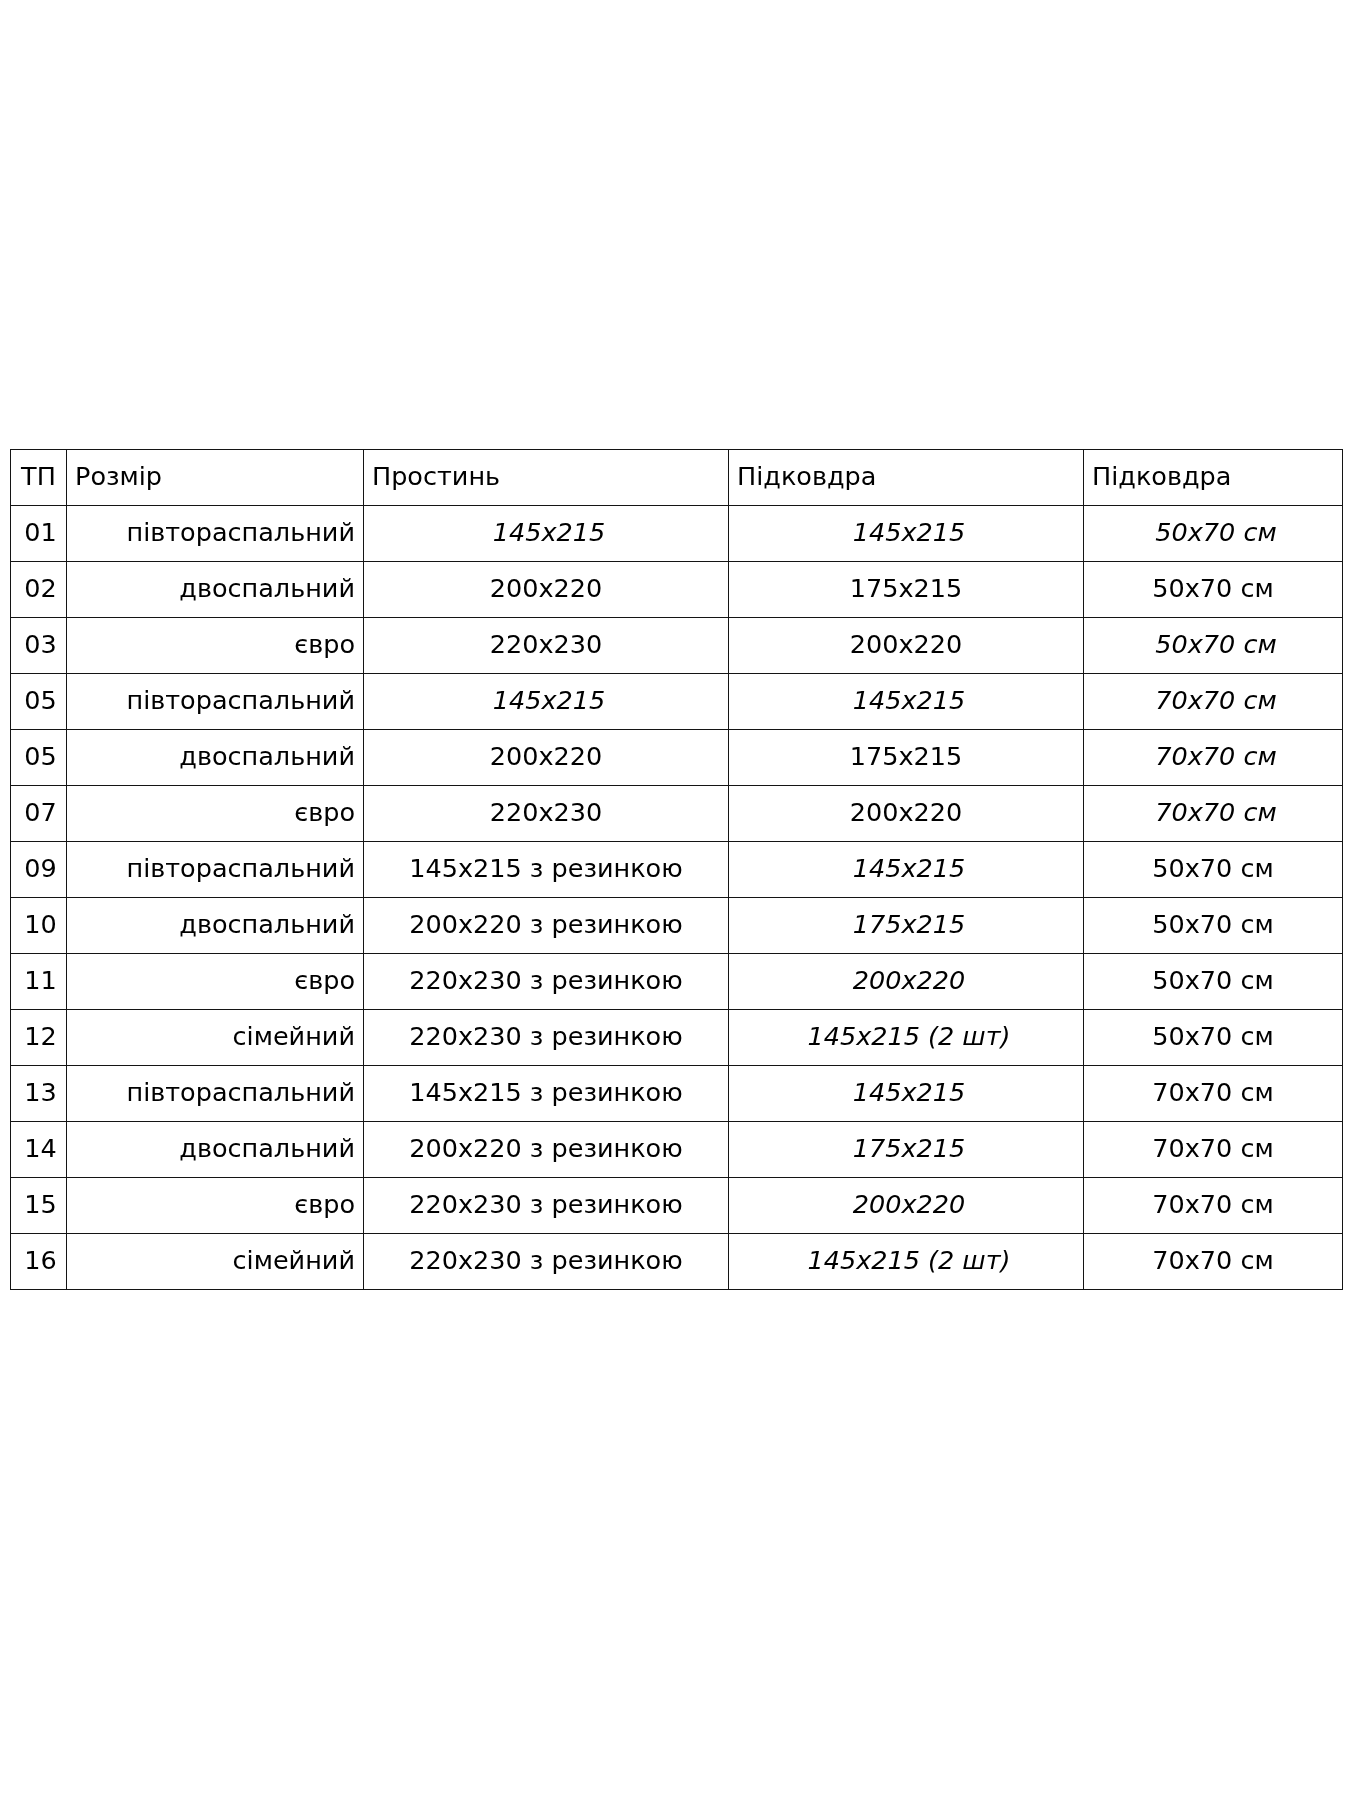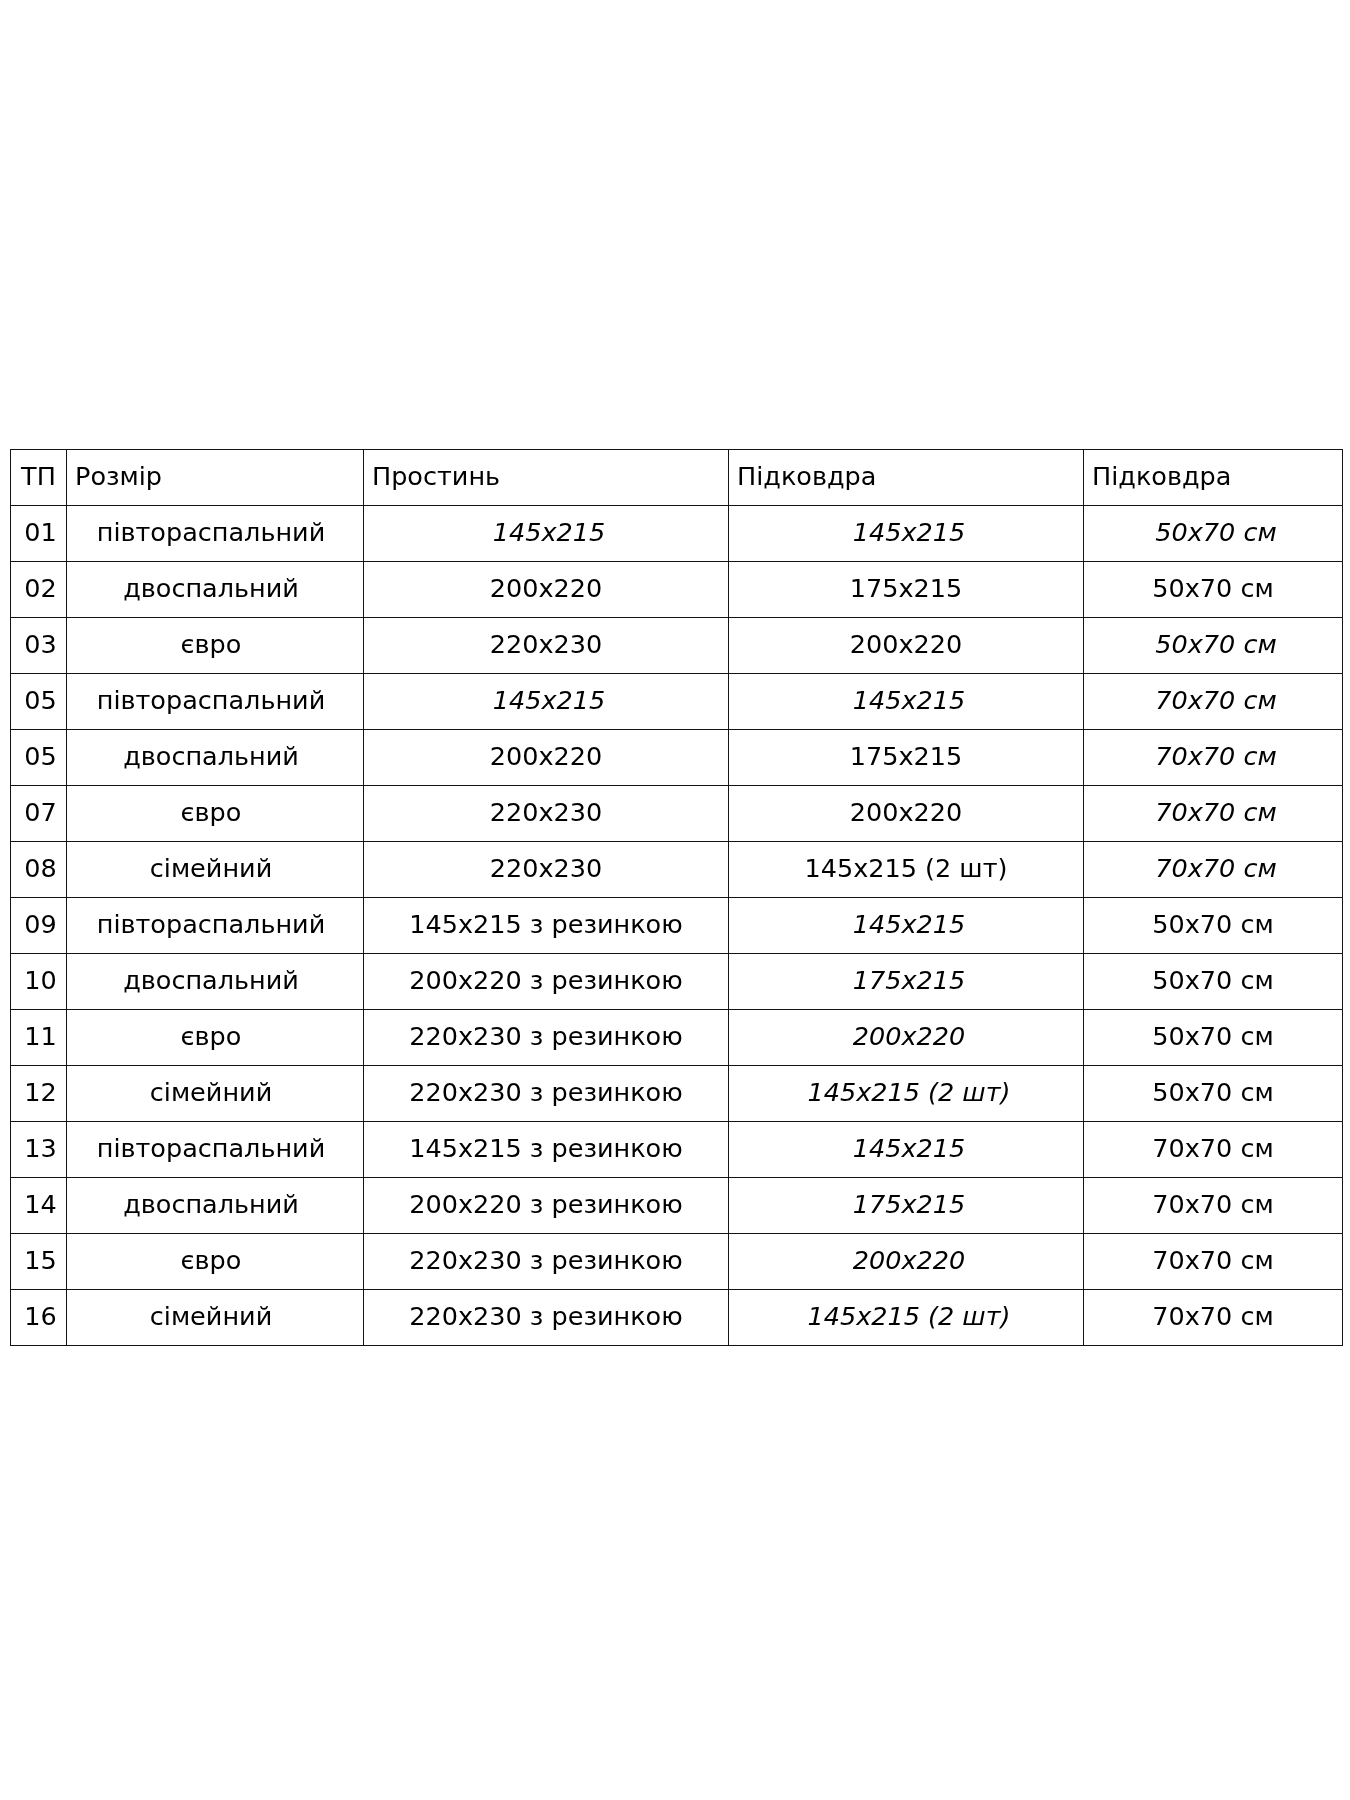--- a/index.html
+++ b/index.html
@@ -52,21 +52,21 @@
   col.c4 { width: 259px; }
 
   
   thead td {
     text-align: left;
   }
   thead td.c0 { text-align: center; padding-left: 0; padding-right: 0; }
 
   
   tbody td.c0 { text-align: center; padding-left: 4px; padding-right: 0; }
-  tbody td.c1 { text-align: center; padding-left: 0; }
+  tbody td.c1 { text-align: right; padding-left: 0; }
   tbody td.c2 { text-align: center; }
   tbody td.c3 { text-align: left; padding-left: 14px; }
   tbody td.c4 { text-align: center; }
 
   
   tbody td.align-center { text-align: center; padding-left: 8px; }
   tbody td.align-left { text-align: center; padding-left: 14px; font-style: italic; }
 </style>
 </head>
 <body>
@@ -127,27 +127,20 @@
             <td class="c4 align-left">70х70 см</td>
           </tr>
           <tr>
             <td class="c0">07</td>
             <td class="c1">євро</td>
             <td class="c2 align-center">220х230</td>
             <td class="c3 align-center">200х220</td>
             <td class="c4 align-left">70х70 см</td>
           </tr>
           <tr>
-            <td class="c0">08</td>
-            <td class="c1">сімейний</td>
-            <td class="c2 align-center">220х230</td>
-            <td class="c3 align-center">145х215 (2 шт)</td>
-            <td class="c4 align-left">70х70 см</td>
-          </tr>
-          <tr>
             <td class="c0">09</td>
             <td class="c1">півтораспальний</td>
             <td class="c2 align-center">145х215 з резинкою</td>
             <td class="c3 align-left">145х215</td>
             <td class="c4 align-center">50х70 см</td>
           </tr>
           <tr>
             <td class="c0">10</td>
             <td class="c1">двоспальний</td>
             <td class="c2 align-center">200х220 з резинкою</td>

